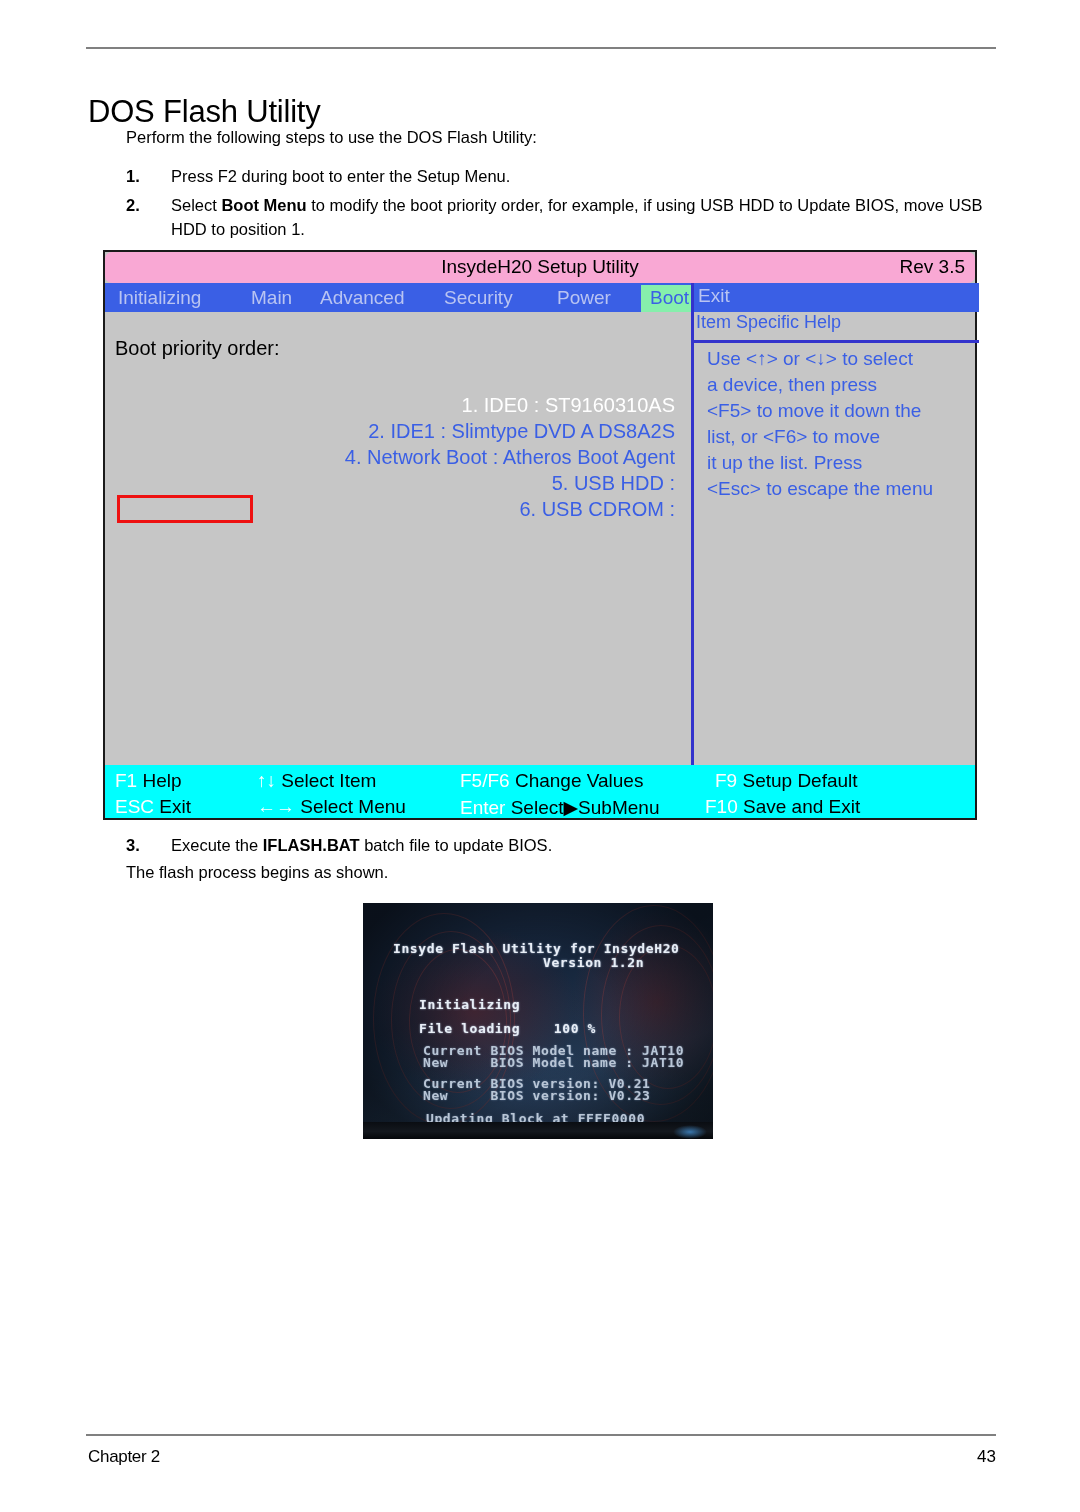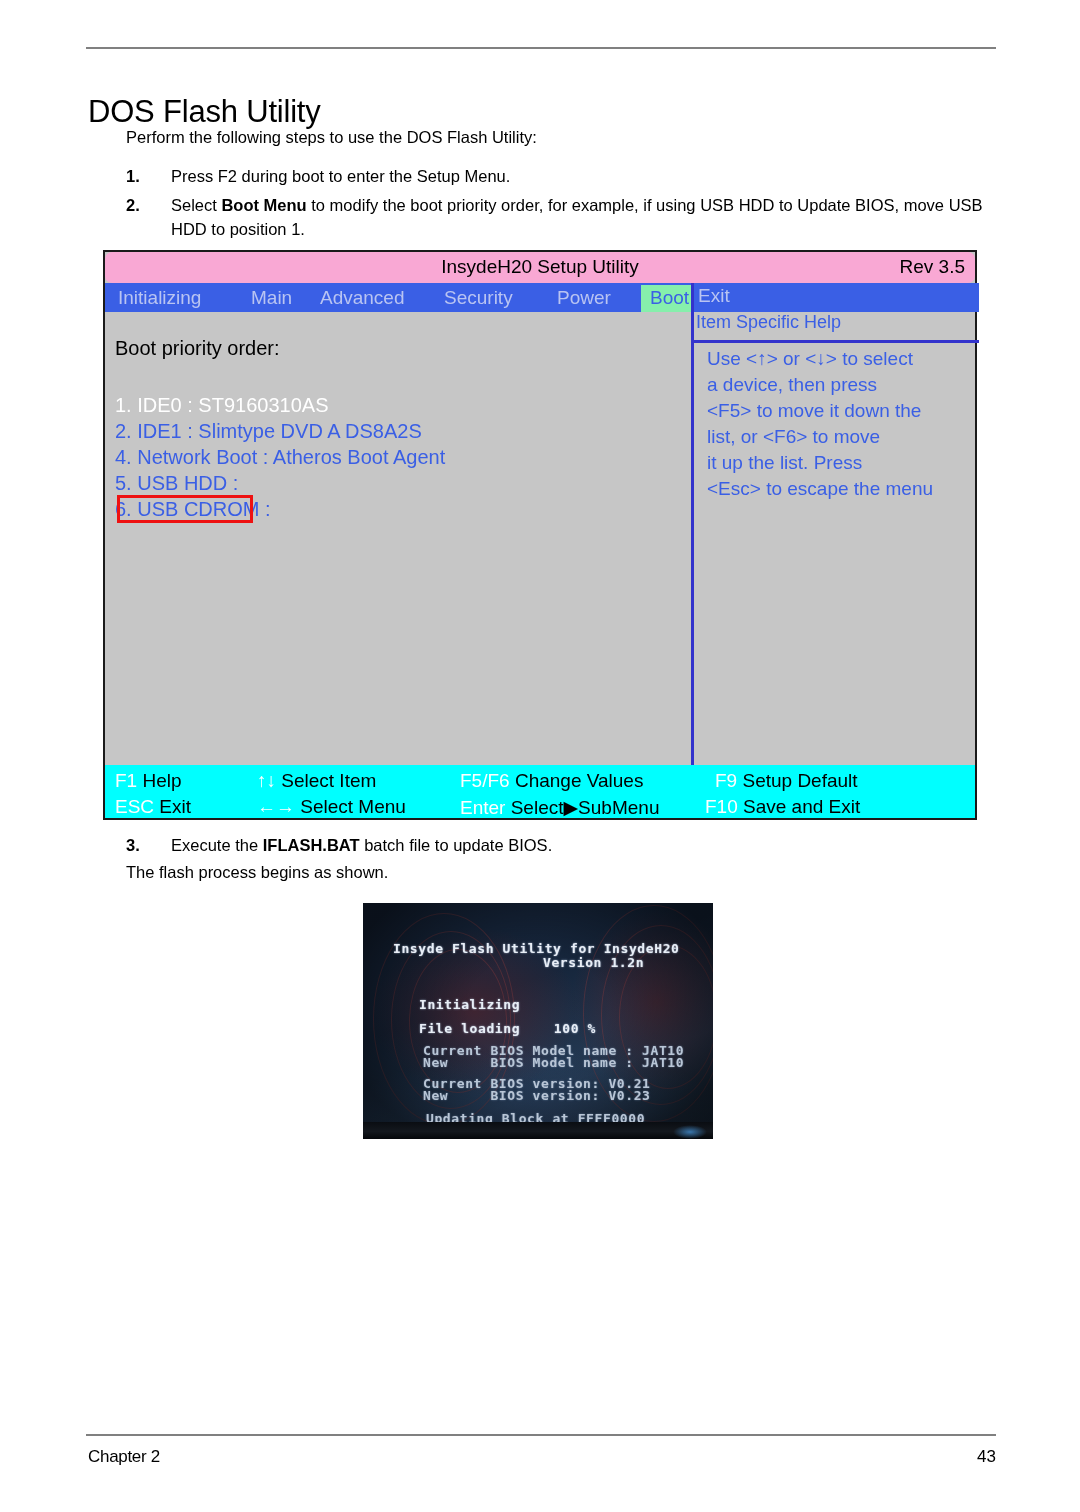--- a/index.html
+++ b/index.html
@@ -161,20 +161,21 @@
     top: -29px;
     width: 3px;
     height: 482px;
     background: #3333cc;
   }
   .panel-left {
     position: absolute;
     left: 0; top: 0;
     width: 586px;
     height: 453px;
+    text-align: right;
   }
   .boot-label {
     position: absolute;
     left: 10px;
     top: 25px;
     font-size: 20px;
     color: #000000;
   }
   .boot-list {
     position: absolute;

